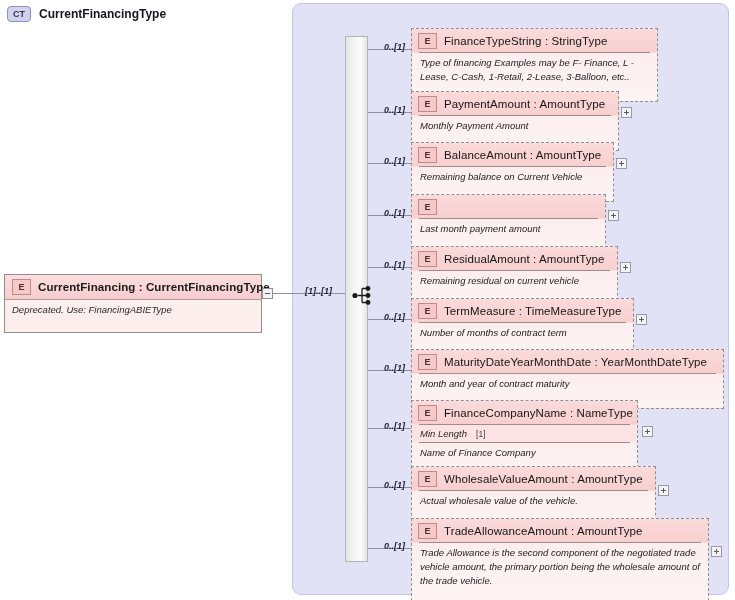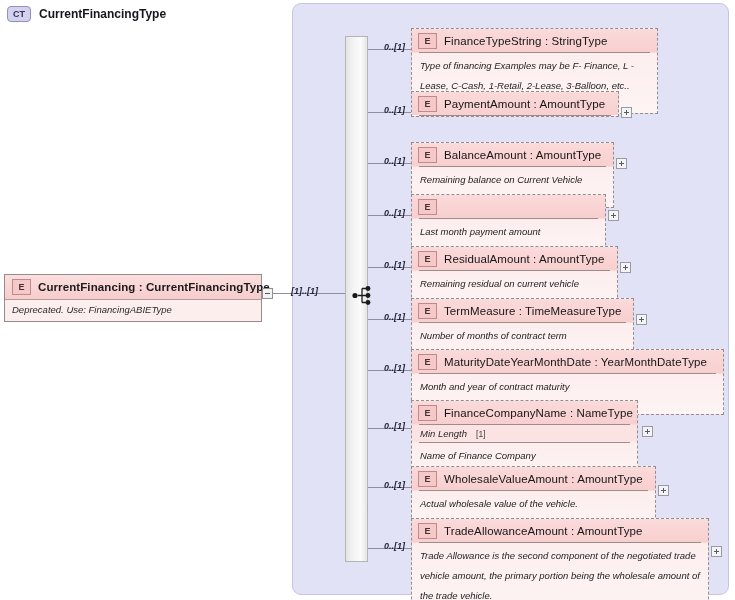--- a/index.html
+++ b/index.html
@@ -49,21 +49,21 @@
     flex: none;
   }
   .root-title-text {
     font-size: 11.5px;
     font-weight: bold;
     color: #1a1a1a;
     white-space: nowrap;
     letter-spacing: 0.1px;
   }
   .root-doc {
-    padding: 4px 7px 6px 7px;
+    padding: 4px 7px 17px 7px;
     font-size: 9.5px;
     font-style: italic;
     color: #2b2b2b;
     background: #fdeeee;
   }
 
   
   .collapse-handle {
     position: absolute;
     left: 262px;
@@ -166,21 +166,21 @@
   }
   .card-label {
     position: absolute;
     font-size: 9px;
     font-style: italic;
     font-weight: bold;
     color: #25253a;
     white-space: nowrap;
   }
   .card-label.root-card {
-    left: 291px;
+    left: 305px;
     top: 286px;
   }
 
   
   .el-box {
     position: absolute;
     border: 1px dashed #8e8e96;
     background: linear-gradient(to bottom, #fbd9d9 0%, #fbdada 42%, #fdecec 43%, #fdf3f3 100%);
     box-sizing: border-box;
   }
@@ -215,21 +215,21 @@
     font-style: normal;
     color: #444;
     padding-left: 9px;
     font-size: 8.5px;
   }
   .el-doc {
     padding: 3px 8px 17px 8px;
     font-size: 9.5px;
     font-style: italic;
     color: #232323;
-    line-height: 20px;
+    line-height: 14px;
     background: linear-gradient(to bottom, #fdeeee, #fdf4f4);
   }
 
   
   .plus-handle {
     position: absolute;
     width: 11px;
     height: 11px;
     border: 1px solid #9a9aa2;
     background: #f4f4f6;
@@ -299,20 +299,21 @@
       <div class="el-doc">Type of financing Examples may be F- Finance, L - Lease, C-Cash, 1-Retail, 2-Lease, 3-Balloon, etc..</div>
     </div>
     <div class="conn-h" style="left: 368px; top: 112px; width: 43px;"></div>
     <span class="card-label" style="left: 384px; top: 105px;">0..[1]</span>
     <div class="el-box" style="left: 411px; top: 91px; width: 208px;">
       <div class="el-head">
         <span class="e-badge">E</span>
         <span class="el-name">PaymentAmount : AmountType</span>
       </div>
       <div class="el-sep"></div>
+      <div class="el-doc">Monthly Payment Amount</div>
     </div>
     <div class="plus-handle" style="left: 621px; top: 107px;"></div>
     <div class="conn-h" style="left: 368px; top: 163px; width: 43px;"></div>
     <span class="card-label" style="left: 384px; top: 156px;">0..[1]</span>
     <div class="el-box" style="left: 411px; top: 142px; width: 203px;">
       <div class="el-head">
         <span class="e-badge">E</span>
         <span class="el-name">BalanceAmount : AmountType</span>
       </div>
       <div class="el-sep"></div>

